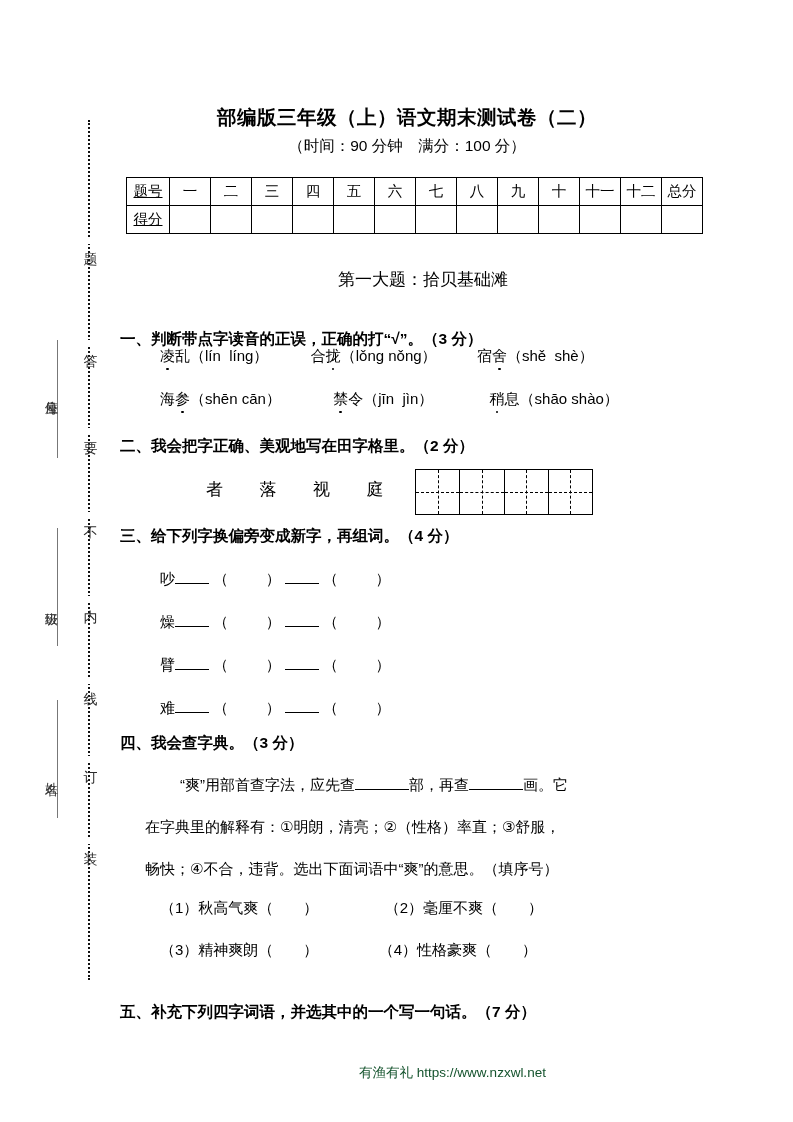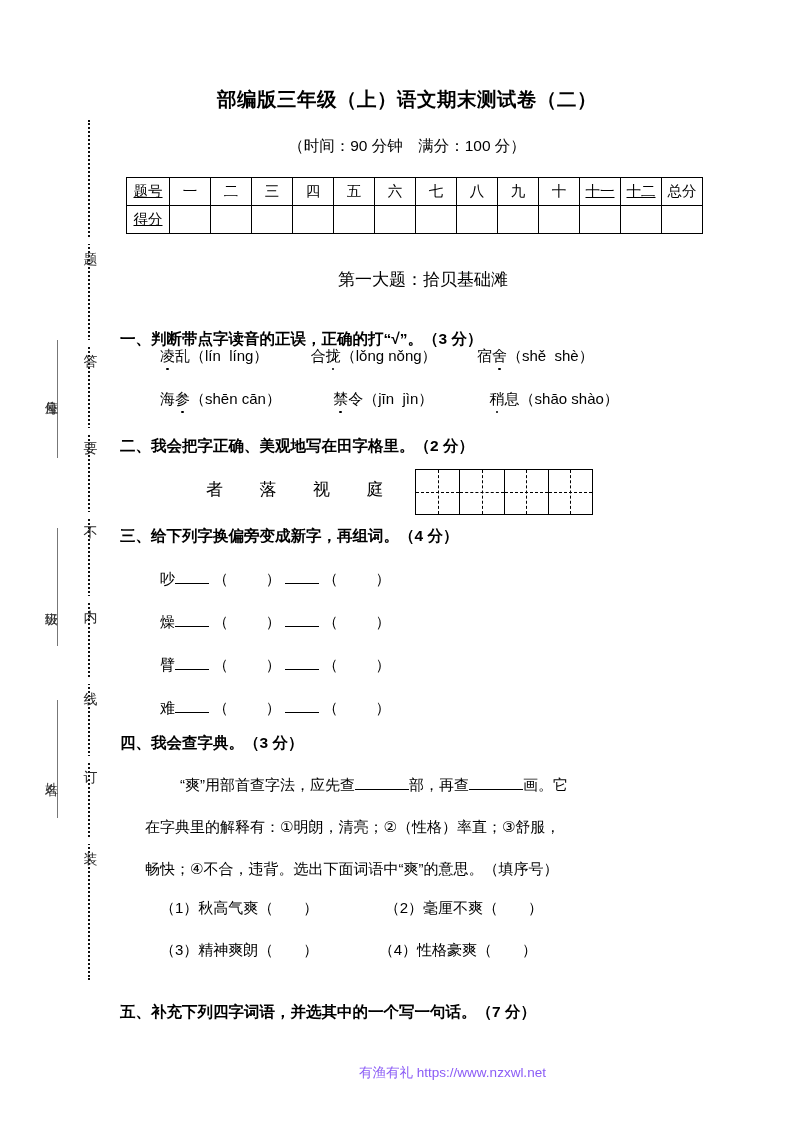--- a/index.html
+++ b/index.html
@@ -68,21 +68,21 @@
     position: absolute;
     left: 112px;
     top: 0;
     width: 681px;
     height: 1122px;
   }
 
   #paper-title {
     position: absolute;
     left: 0;
-    top: 86px;
+    top: 104px;
     width: 590px;
     text-align: center;
     font-size: 19.5px;
     font-weight: bold;
     letter-spacing: 0.5px;
     white-space: nowrap;
   }
   #paper-subtitle {
     position: absolute;
     left: 0;
@@ -104,21 +104,21 @@
   #score-table td {
     border: 1px solid #000;
     height: 27px;
     font-size: 14.5px;
     text-align: center;
     vertical-align: middle;
     padding: 0;
   }
   #score-table td.hdr-label { width: 42px; text-decoration: underline; }
   #score-table td.num-cell  { width: 40px; }
-  #score-table td.wide-cell { width: 40px; text-decoration: underline; }
+  #score-table td.wide-cell { width: 40px; }
   #score-table td.total-cell{ width: 40px; }
 
   
   .big-section-title {
     position: absolute;
     left: 16px;
     width: 590px;
     text-align: center;
     font-size: 17px;
     white-space: nowrap;
@@ -225,21 +225,21 @@
   }
 
   
   #footer-watermark {
     position: absolute;
     left: 0;
     top: 1064px;
     width: 681px;
     text-align: center;
     font-size: 13.5px;
-    color: #8b5cf6;
+    color: #14532d;
     white-space: nowrap;
   }
 </style>
 </head>
 <body>
 
 <div id="seal-sidebar">
   <div class="seal-dotted-line"></div>
 
   <div class="seal-vert-char" style="top:238px;">题</div>

